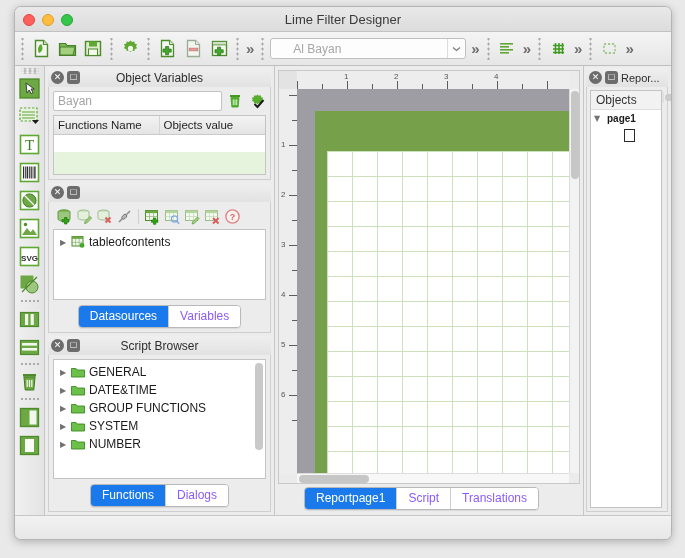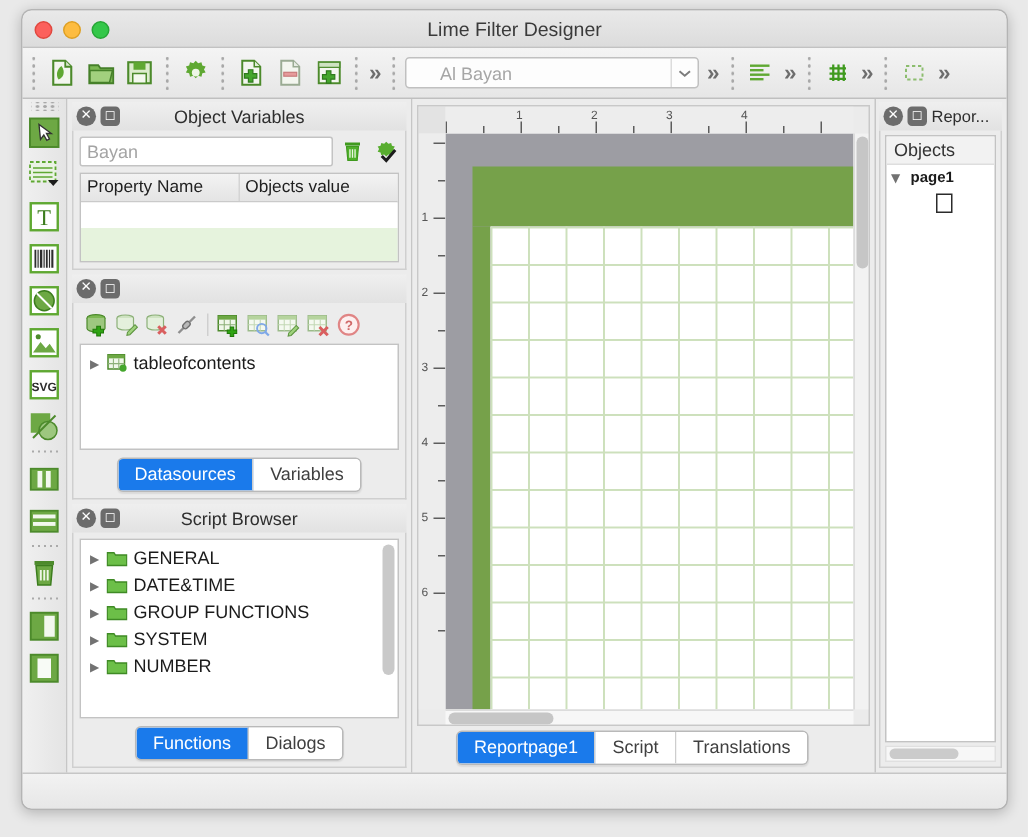--- a/index.html
+++ b/index.html
@@ -185,21 +185,21 @@
   .tree-label { font-size: 12px; color: #1b1b1b; padding-left: 4px; }
   .tabrow {
     display: flex; justify-content: center; padding-top: 5px; flex: 0 0 auto;
   }
   .tabgrp {
     display: flex; border: 1px solid #b9b9b9; border-radius: 4px;
     overflow: hidden; background: #fff;
     box-shadow: 0 1px 1px rgba(0,0,0,0.08);
   }
   .tabbtn {
-    font-size: 12px; padding: 3px 11px; color: #404040;
+    font-size: 12px; padding: 3px 11px; color: #8b5cf6;
     background: #fff; border-right: 1px solid #cdcdcd;
     line-height: 15px;
   }
   .tabbtn:last-child { border-right: none; }
   .tabbtn.sel { background: #1a7aeb; color: #ffffff; }
   
   #sb-tree {
     background: #fff; border: 1px solid #c3c3c3;
     flex: 1; min-height: 0; padding: 3px 2px;
     position: relative; overflow: hidden;
@@ -290,21 +290,21 @@
     background: #ececec; border-left: 1px solid #c6c6c6;
     display: flex; flex-direction: column;
     padding: 2px 3px 3px 2px;
   }
   .rp-title {
     font-size: 11px; color: #2e2e2e; padding-left: 3px;
     white-space: nowrap; overflow: hidden;
   }
   #rp-body {
     background: #ececec; border: 1px solid #cfcfcf; border-top: none;
-    flex: 1; min-height: 0; display: flex; flex-direction: column; padding: 3px;
+    flex: 1; min-height: 0; display: flex; flex-direction: row; padding: 3px;
   }
   #rp-list {
     background: #fff; border: 1px solid #c3c3c3;
     flex: 1; min-height: 0; overflow: hidden;
   }
   #rp-colhead {
     font-size: 12px; color: #333; padding: 2px 5px;
     background: #f2f2f2; border-bottom: 1px solid #dedede;
   }
   .rp-row { display: flex; align-items: center; height: 17px; padding-left: 3px; }
@@ -593,21 +593,21 @@
             </div>
             <div class="mini-ico">
               <svg width="17" height="17" viewBox="0 0 17 17">
                 <path d="M8.5 1.5l1.4 1.3 1.9-.5.5 1.9 1.9.5-.9 1.7.9 1.7-1.9.5-.5 1.9-1.9-.5-1.4 1.3-1.4-1.3-1.9.5-.5-1.9-1.9-.5.9-1.7-.9-1.7 1.9-.5.5-1.9 1.9.5z" fill="#58ad2f"></path>
                 <path d="M5.5 11l3 3 6-7" fill="none" stroke="#1c1c1c" stroke-width="2"></path>
               </svg>
             </div>
           </div>
           <div id="oi-table">
             <div id="oi-header">
-              <div class="oi-col c1">Property Name</div>
+              <div class="oi-col c1">Functions Name</div>
               <div class="oi-col c2">Objects value</div>
             </div>
             <div id="oi-rows"></div>
             <div id="oi-greenrow"></div>
           </div>
         </div>
       </div>
 
       <div class="panel" style="flex:0 0 150px; margin-top:3px;">
         <div class="panel-head">

